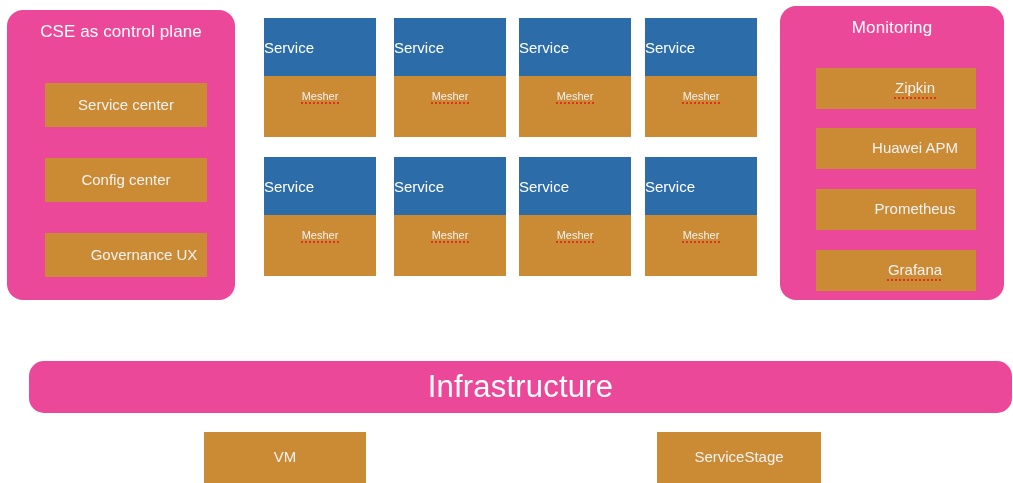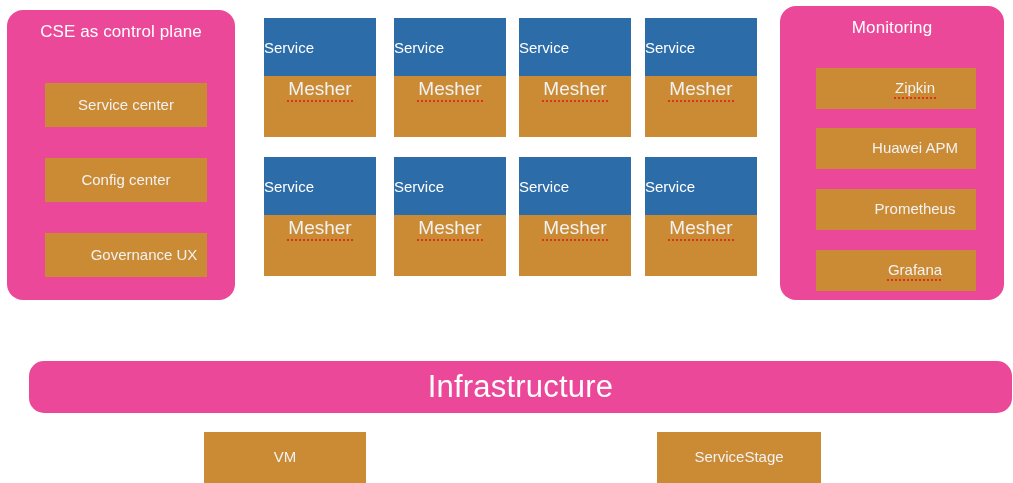--- a/index.html
+++ b/index.html
@@ -99,25 +99,25 @@
     align-items: center;
     box-sizing: border-box;
   }
   .svc-bot {
     position: absolute;
     left: 0; top: 58px;
     width: 112px;
     height: 61px;
     background: #cb8a34;
     color: #f2f2f2;
-    font-size: 19px;
+    font-size: 11px;
     display: flex;
     align-items: flex-start;
     justify-content: center;
-    padding-top: 2px;
+    padding-top: 14px;
     box-sizing: border-box;
   }
 
   
   #monitoring-panel { left: 780px; top: 6px; width: 224px; height: 294px; }
   #monitoring-panel .panel-title { top: 12px; }
 
   .mon-chip { left: 36px; width: 160px; height: 41px; padding-left: 38px; }
 
   

